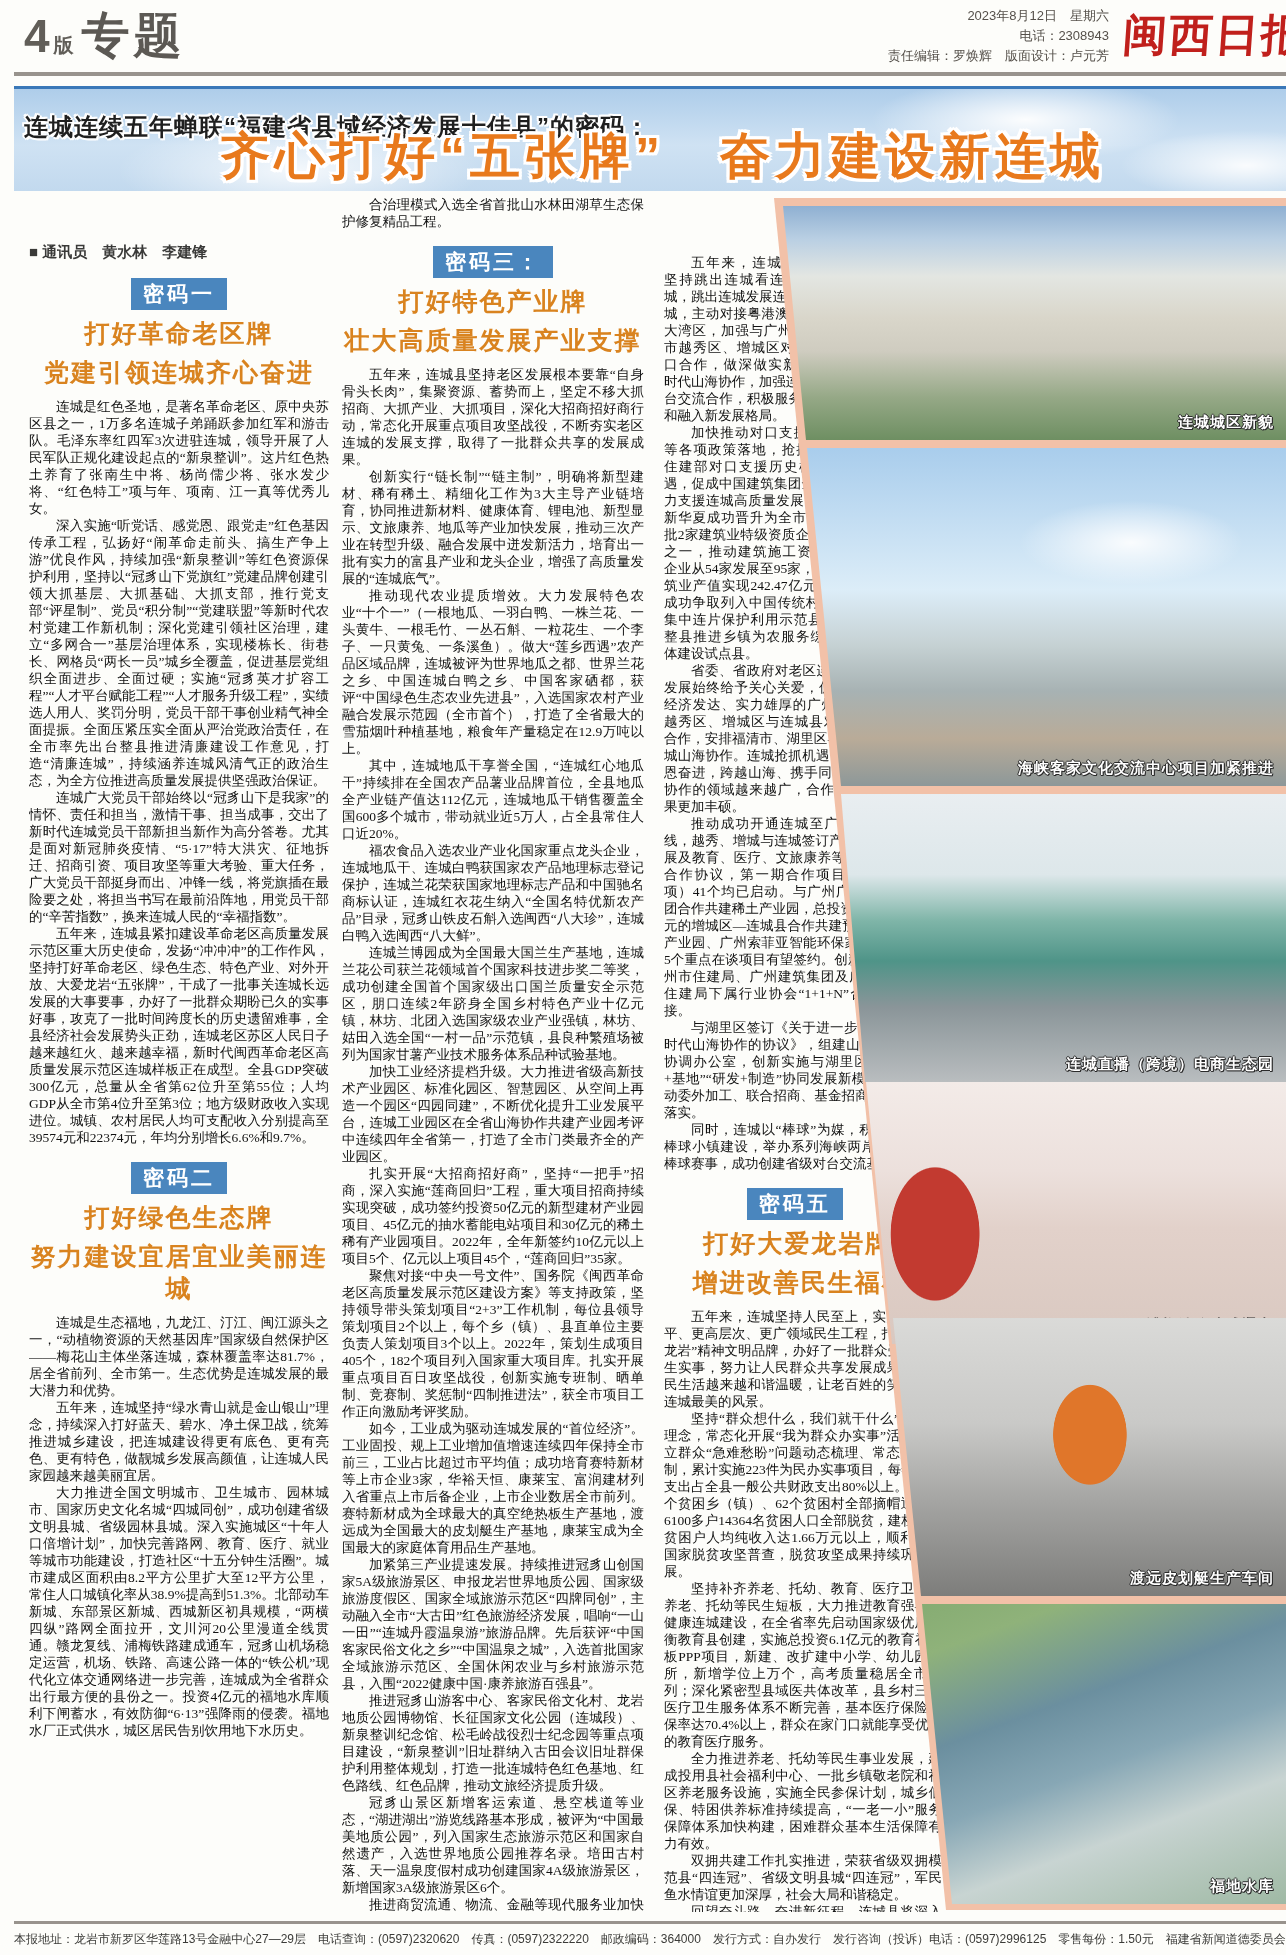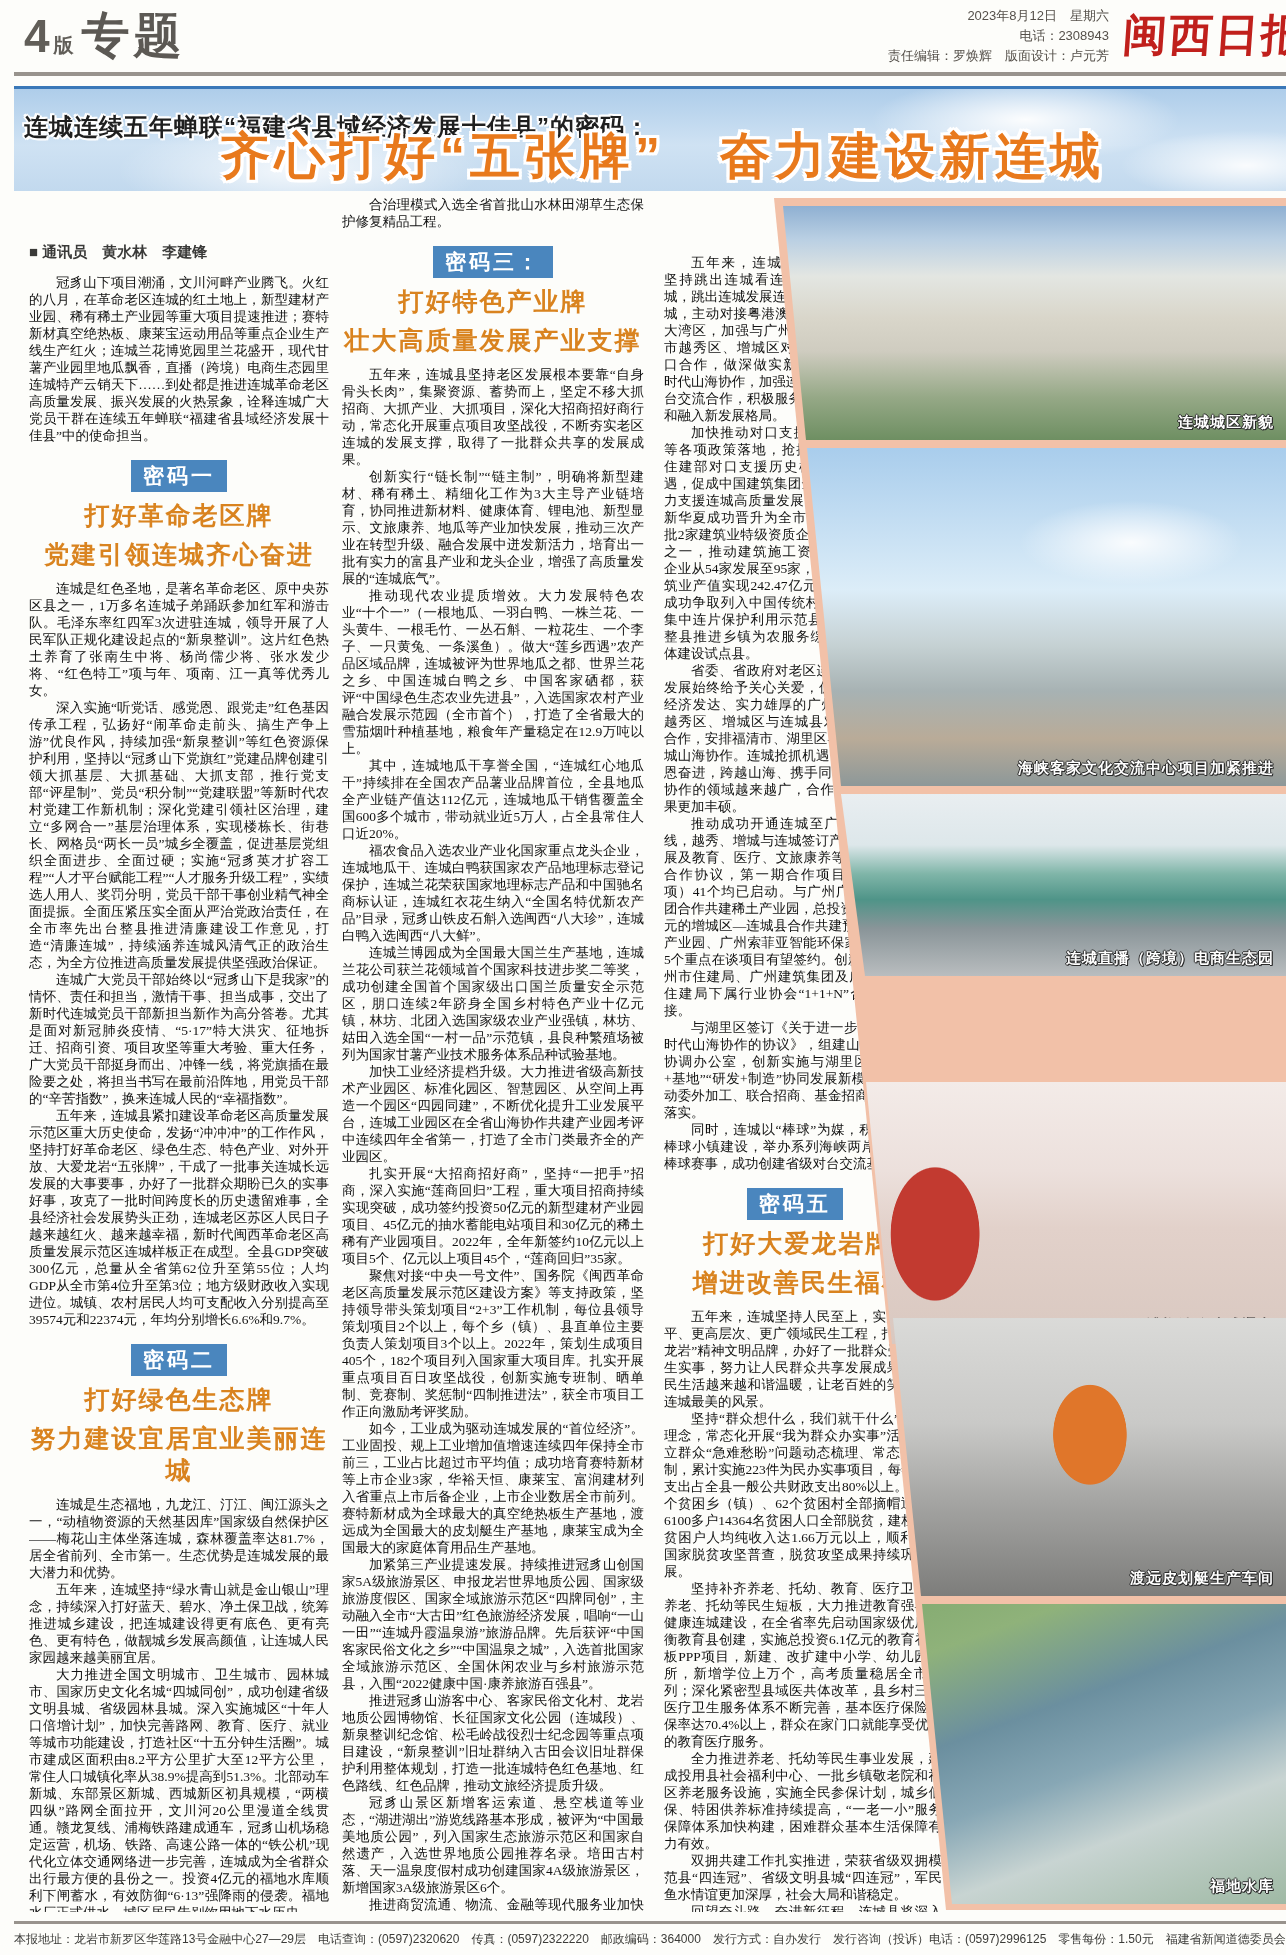--- a/index.html
+++ b/index.html
@@ -48,21 +48,21 @@
                clip-path:polygon(4px 0,100% 0,100% 100%,176px 100%);text-decoration:underline;}
   .photo{position:absolute;left:0;right:0;}
   .caption{position:absolute;bottom:8px;right:12px;font:bold 15px "Liberation Sans",sans-serif;color:#fff;
            letter-spacing:1px;
            text-shadow:-1px 0 #2b2b2b,1px 0 #2b2b2b,0 -1px #2b2b2b,0 1px #2b2b2b,1px 1px #2b2b2b;}
   .ph1{top:8px;height:234px;clip-path:polygon(13px 0,100% 0,100% 100%,36px 100%);
        background:linear-gradient(180deg,#8fb0d2 0%,#b9cfe3 14%,#e3e6e2 30%,#d9d6ca 48%,#cfccc0 62%,#95a886 82%,#6e8f62 100%);}
   .ph2{top:250px;height:338px;clip-path:polygon(37px 0,100% 0,100% 100%,71px 100%);
        background:radial-gradient(ellipse 160px 60px at 70% 28%, rgba(255,255,255,.9), rgba(255,255,255,0) 70%),
                   linear-gradient(180deg,#a9cdec 0%,#dcedf8 42%,#c6d2d4 58%,#a7b2b3 72%,#b9ab98 86%,#8d9899 100%);}
-  .ph3{top:596px;height:182px;clip-path:polygon(71px 0,100% 0,100% 100%,95px 100%);
+  .ph3{top:596px;height:288px;clip-path:polygon(71px 0,100% 0,100% 100%,95px 100%);
        background:linear-gradient(180deg,#e9eef1 0%,#dde7ea 28%,#7fb5a8 44%,#4f9488 58%,#8a9599 74%,#b9bdbf 100%);}
   .ph4{top:884px;height:262px;clip-path:polygon(96px 0,100% 0,100% 100%,122px 100%);
        background:radial-gradient(ellipse 80px 120px at 32% 58%, #c23a30 0%, #c23a30 55%, rgba(0,0,0,0) 56%),
                   linear-gradient(180deg,#f3ebe8 0%,#ece0dc 34%,#e2d1ca 56%,#d9c8c0 100%);}
   .ph5{top:1120px;height:278px;clip-path:polygon(123px 0,100% 0,100% 100%,151px 100%);
        background:radial-gradient(ellipse 70px 95px at 62% 42%, #e0762a 0%, #e0762a 52%, rgba(0,0,0,0) 53%),
                   linear-gradient(180deg,#dadad8 0%,#c9c9c7 38%,#a2a2a0 68%,#7d7d7b 100%);}
   .ph6{top:1406px;height:300px;clip-path:polygon(152px 0,100% 0,100% 100%,182px 100%);
        background:linear-gradient(160deg,#7da66b 0%,#8fb27a 22%,#6b8f9f 42%,#87a7b5 58%,#c8d4d2 74%,#9fb9a4 100%);}
   
@@ -88,21 +88,20 @@
   </div>
   <div class="top-rule"></div>
 
   <div class="banner">
     <div class="kicker">连城连续五年蝉联“福建省县域经济发展十佳县”的密码：</div>
     <div class="headline">齐心打好“五张牌”　奋力建设新连城</div>
   </div>
 
   <div class="col col-left">
       <div class="byline">■ 通讯员　黄水林　李建锋</div>
-      <p class="para">冠豸山下项目潮涌，文川河畔产业腾飞。火红的八月，在革命老区连城的红土地上，新型建材产业园、稀有稀土产业园等重大项目提速推进；赛特新材真空绝热板、康莱宝运动用品等重点企业生产线生产红火；连城兰花博览园里兰花盛开，现代甘薯产业园里地瓜飘香，直播（跨境）电商生态园里连城特产云销天下……到处都是推进连城革命老区高质量发展、振兴发展的火热景象，诠释连城广大党员干群在连续五年蝉联“福建省县域经济发展十佳县”中的使命担当。</p>
       <div class="section-head"><span class="badge">密码一</span><div class="sec-line">打好革命老区牌</div><div class="sec-line">党建引领连城齐心奋进</div></div>
       <p class="para">连城是红色圣地，是著名革命老区、原中央苏区县之一，1万多名连城子弟踊跃参加红军和游击队。毛泽东率红四军3次进驻连城，领导开展了人民军队正规化建设起点的“新泉整训”。这片红色热土养育了张南生中将、杨尚儒少将、张水发少将、“红色特工”项与年、项南、江一真等优秀儿女。</p>
       <p class="para">深入实施“听党话、感党恩、跟党走”红色基因传承工程，弘扬好“闹革命走前头、搞生产争上游”优良作风，持续加强“新泉整训”等红色资源保护利用，坚持以“冠豸山下党旗红”党建品牌创建引领大抓基层、大抓基础、大抓支部，推行党支部“评星制”、党员“积分制”“党建联盟”等新时代农村党建工作新机制；深化党建引领社区治理，建立“多网合一”基层治理体系，实现楼栋长、街巷长、网格员“两长一员”城乡全覆盖，促进基层党组织全面进步、全面过硬；实施“冠豸英才扩容工程”“人才平台赋能工程”“人才服务升级工程”，实绩选人用人、奖罚分明，党员干部干事创业精气神全面提振。全面压紧压实全面从严治党政治责任，在全市率先出台整县推进清廉建设工作意见，打造“清廉连城”，持续涵养连城风清气正的政治生态，为全方位推进高质量发展提供坚强政治保证。</p>
       <p class="para">连城广大党员干部始终以“冠豸山下是我家”的情怀、责任和担当，激情干事、担当成事，交出了新时代连城党员干部新担当新作为高分答卷。尤其是面对新冠肺炎疫情、“5·17”特大洪灾、征地拆迁、招商引资、项目攻坚等重大考验、重大任务，广大党员干部挺身而出、冲锋一线，将党旗插在最险要之处，将担当书写在最前沿阵地，用党员干部的“辛苦指数”，换来连城人民的“幸福指数”。</p>
       <p class="para">五年来，连城县紧扣建设革命老区高质量发展示范区重大历史使命，发扬“冲冲冲”的工作作风，坚持打好革命老区、绿色生态、特色产业、对外开放、大爱龙岩“五张牌”，干成了一批事关连城长远发展的大事要事，办好了一批群众期盼已久的实事好事，攻克了一批时间跨度长的历史遗留难事，全县经济社会发展势头正劲，连城老区苏区人民日子越来越红火、越来越幸福，新时代闽西革命老区高质量发展示范区连城样板正在成型。全县GDP突破300亿元，总量从全省第62位升至第55位；人均GDP从全市第4位升至第3位；地方级财政收入实现进位。城镇、农村居民人均可支配收入分别提高至39574元和22374元，年均分别增长6.6%和9.7%。</p>
       <div class="section-head"><span class="badge">密码二</span><div class="sec-line">打好绿色生态牌</div><div class="sec-line">努力建设宜居宜业美丽连城</div></div>
       <p class="para">连城是生态福地，九龙江、汀江、闽江源头之一，“动植物资源的天然基因库”国家级自然保护区——梅花山主体坐落连城，森林覆盖率达81.7%，居全省前列、全市第一。生态优势是连城发展的最大潜力和优势。</p>
       <p class="para">五年来，连城坚持“绿水青山就是金山银山”理念，持续深入打好蓝天、碧水、净土保卫战，统筹推进城乡建设，把连城建设得更有底色、更有亮色、更有特色，做靓城乡发展高颜值，让连城人民家园越来越美丽宜居。</p>
       <p class="para">大力推进全国文明城市、卫生城市、园林城市、国家历史文化名城“四城同创”，成功创建省级文明县城、省级园林县城。深入实施城区“十年人口倍增计划”，加快完善路网、教育、医疗、就业等城市功能建设，打造社区“十五分钟生活圈”。城市建成区面积由8.2平方公里扩大至12平方公里，常住人口城镇化率从38.9%提高到51.3%。北部动车新城、东部景区新城、西城新区初具规模，“两横四纵”路网全面拉开，文川河20公里漫道全线贯通。赣龙复线、浦梅铁路建成通车，冠豸山机场稳定运营，机场、铁路、高速公路一体的“铁公机”现代化立体交通网络进一步完善，连城成为全省群众出行最方便的县份之一。投资4亿元的福地水库顺利下闸蓄水，有效防御“6·13”强降雨的侵袭。福地水厂正式供水，城区居民告别饮用地下水历史。</p>
     </div>

